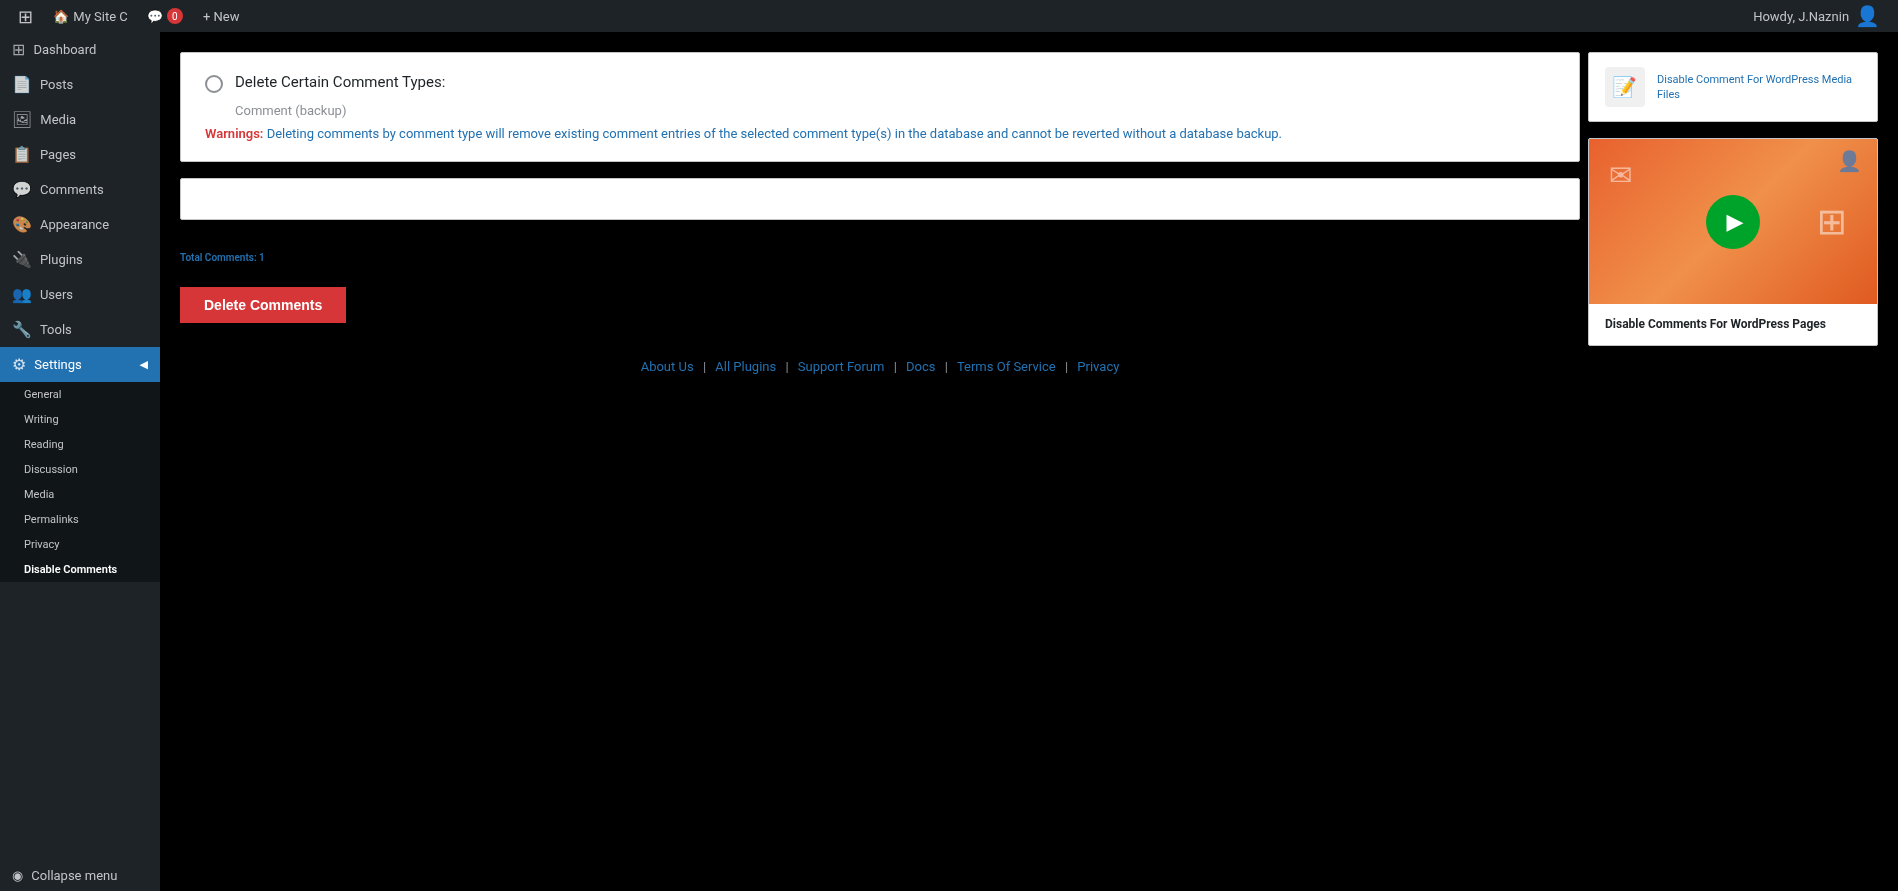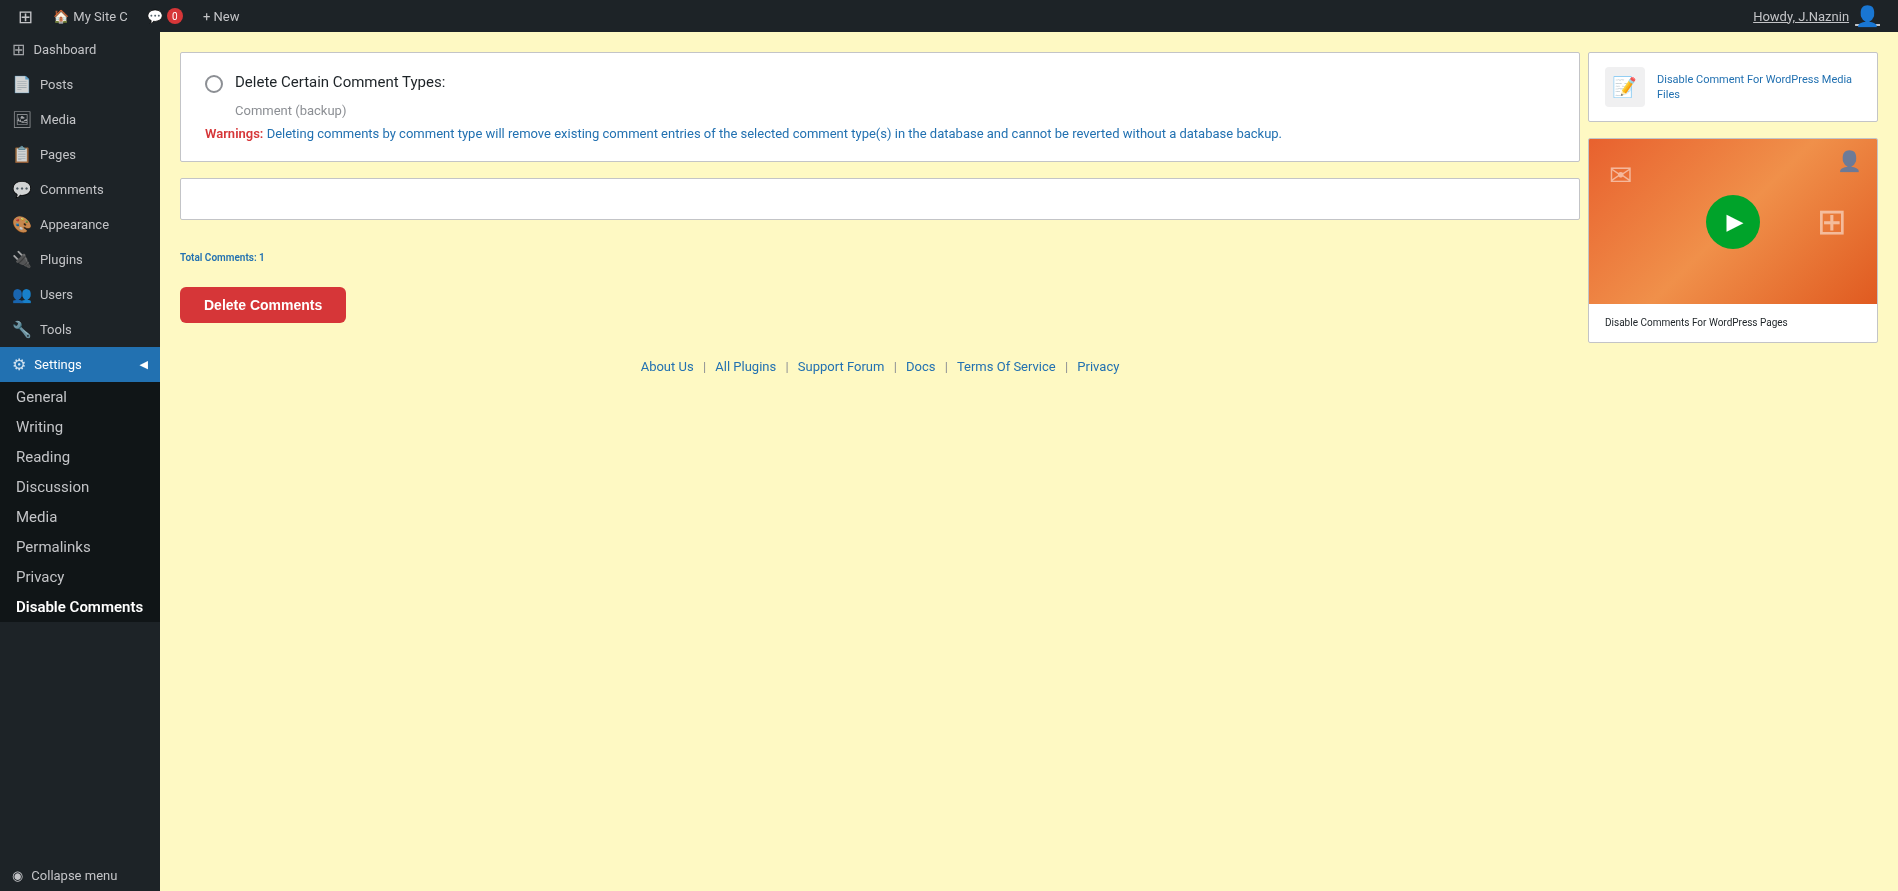--- a/index.html
+++ b/index.html
@@ -11,21 +11,21 @@
       color: #c3c4c7;
       height: 32px;
       display: flex;
       align-items: center;
       padding: 0 8px;
       flex-shrink: 0;
       z-index: 100;
     }
     .adminbar-left { display: flex; align-items: center; gap: 0; flex: 1; }
     .adminbar-item { display: flex; align-items: center; padding: 0 10px; height: 32px; color: #c3c4c7; font-size: 13px; cursor: pointer; white-space: nowrap; }
-    .adminbar-right { display: flex; align-items: flex-end; text-decoration: underline; }
+    .adminbar-right { display: flex; align-items: flex-end; }
     .comment-count-badge { background: #d63638; color: #fff; border-radius: 50%; width: 16px; height: 16px; font-size: 10px; display: inline-flex; align-items: center; justify-content: center; margin-left: 3px; }
 
     
     #layout { display: flex; flex: 1; overflow: hidden; }
 
     
     #sidebar {
       width: 160px;
       background: #1d2327;
       color: #c3c4c7;
@@ -40,38 +40,38 @@
       padding: 8px 12px;
       color: #c3c4c7;
       cursor: pointer;
       font-size: 13px;
       gap: 8px;
     }
     .sidebar-item.active { background: #2271b1; color: #fff; }
     .sidebar-icon { font-size: 16px; opacity: 0.8; }
     .sidebar-submenu { background: #101517; }
     .sidebar-submenu .sub-item {
-      padding: 6px 12px 6px 16px;
+      padding: 6px 12px 6px 24px;
       color: #c3c4c7;
       cursor: pointer;
-      font-size: 15px;
+      font-size: 11px;
     }
     .sidebar-submenu .sub-item.active { color: #fff; font-weight: 600; }
     .collapse-menu {
       display: flex; align-items: center; gap: 8px;
       padding: 8px 12px; color: #c3c4c7; cursor: pointer; font-size: 13px;
       margin-top: auto;
     }
 
     
     #main-content {
       flex: 1;
       overflow-y: auto;
       padding: 20px 20px 20px 20px;
-      background: #fef9c3;
+      background: #000000;
       display: flex;
       gap: 8px;
     }
 
     #content-area {
       flex: 1;
       display: flex;
       flex-direction: column;
       gap: 16px;
     }
@@ -128,21 +128,21 @@
     }
 
     .delete-btn {
       background: #d63638;
       color: #fff;
       border: none;
       padding: 10px 24px;
       font-size: 14px;
       font-weight: 600;
       cursor: pointer;
-      border-radius: 6px;
+      border-radius: 0;
       margin-top: 4px;
     }
 
     
     #footer {
       text-align: center;
       padding: 20px 0 30px;
       color: #646970;
       font-size: 13px;
     }
@@ -214,21 +214,21 @@
       font-size: 28px;
     }
     .video-deco-right {
       position: absolute;
       right: 20px;
       bottom: 20px;
       color: rgba(255,255,255,0.5);
       font-size: 36px;
     }
     .widget-text-body { padding: 12px 16px; }
-    .widget-text-title { font-size: 10px; color: #1d2327; font-weight: 400; line-height: 1.4; }
+    .widget-text-title { font-size: 12px; color: #1d2327; font-weight: 700; line-height: 1.4; }
 
     
     ::-webkit-scrollbar { width: 6px; }
     ::-webkit-scrollbar-track { background: #1d2327; }
     ::-webkit-scrollbar-thumb { background: #3c434a; border-radius: 3px; }
   </style>
 </head>
 <body>
 
 <div id="wpadminbar">

